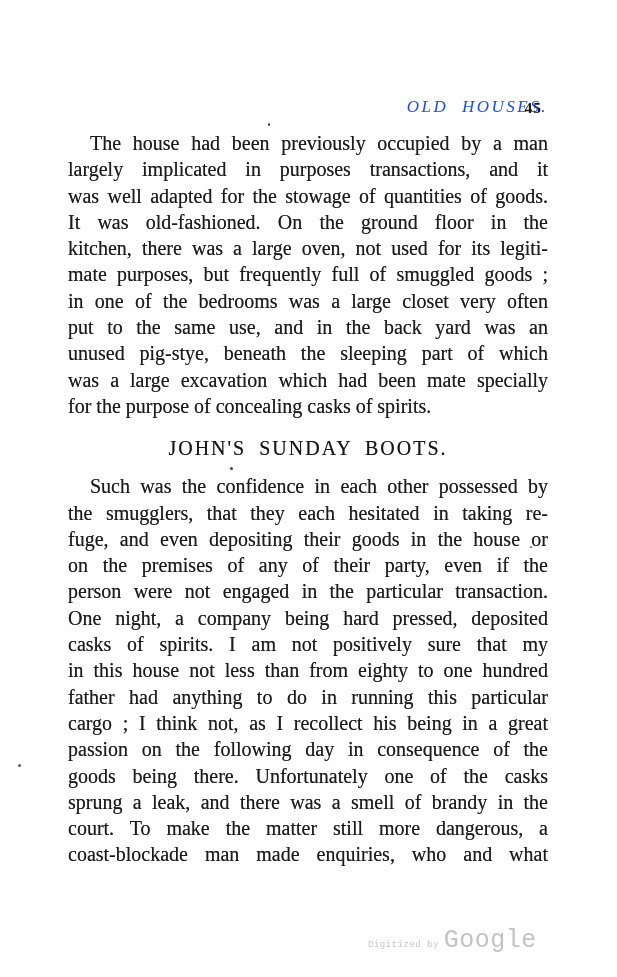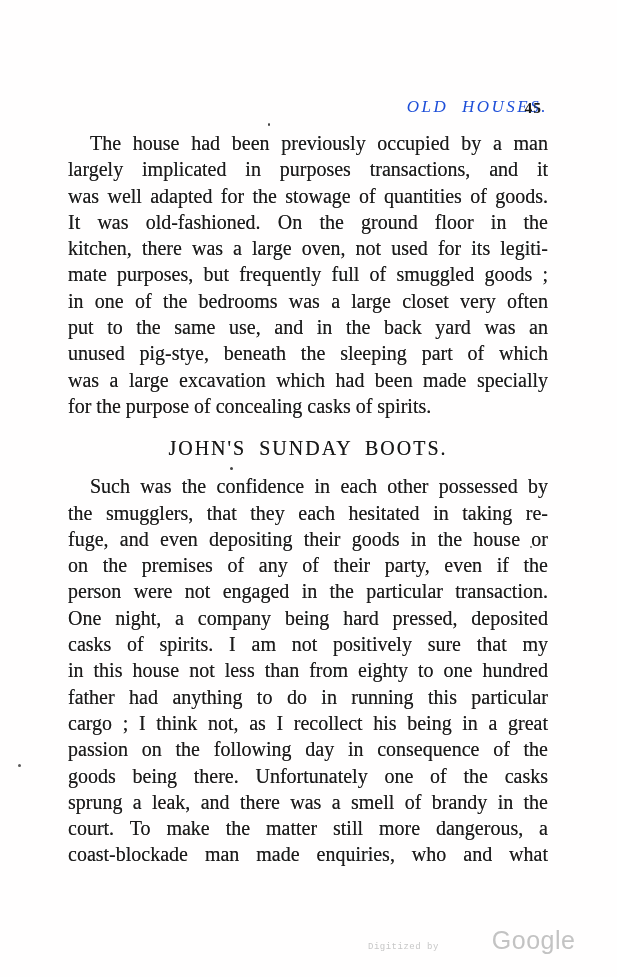--- a/index.html
+++ b/index.html
@@ -82,25 +82,24 @@
     align-items: baseline;
     gap: 5px;
   }
   .wm-prefix {
     font-family: Liberation Mono, monospace;
     font-size: 9px;
     color: #c7c7c7;
     letter-spacing: 0.5px;
   }
   .wm-brand {
-    font-family: Liberation Sans, sans-serif;
+    font-family: Liberation Mono, monospace;
     font-size: 25px;
     color: #c3c3c3;
     letter-spacing: 0.5px;
-    margin-left: 48px;
   }
   .speck {
     position: absolute;
     border-radius: 50%;
     background: #4a4a4a;
   }
   .speck.s1 { left: 18px;  top: 764px; width: 3px; height: 3px; background: #5a5a5a; }
   .speck.s2 { left: 268px; top: 123px; width: 2px; height: 3px; background: #3a3a3a; }
   .speck.s3 { left: 230px; top: 467px; width: 3px; height: 3px; background: #454545; }
   .speck.s4 { left: 530px; top: 546px; width: 2px; height: 2px; background: #6a6a6a; }
@@ -119,21 +118,21 @@
     <div class="para">
         <div class="line indent">The house had been previously occupied by a man</div>
         <div class="line">largely implicated in purposes transactions, and it</div>
         <div class="line">was well adapted for the stowage of quantities of goods.</div>
         <div class="line">It was old-fashioned.  On the ground floor in the</div>
         <div class="line">kitchen, there was a large oven, not used for its legiti-</div>
         <div class="line">mate purposes, but frequently full of smuggled goods ;</div>
         <div class="line">in one of the bedrooms was a large closet very often</div>
         <div class="line">put to the same use, and in the back yard was an</div>
         <div class="line">unused pig-stye, beneath the sleeping part of which</div>
-        <div class="line">was a large excavation which had been made specially</div>
+        <div class="line">was a large excavation which had been mate specially</div>
         <div class="line natural">for the purpose of concealing casks of spirits.</div>
       </div>
 
     <h2 class="section-heading">JOHN'S SUNDAY BOOTS.</h2>
 
     <div class="para">
         <div class="line indent">Such was the confidence in each other possessed by</div>
         <div class="line">the smugglers, that they each hesitated in taking re-</div>
         <div class="line">fuge, and even depositing their goods in the house or</div>
         <div class="line">on the premises of any of their party, even if the</div>

